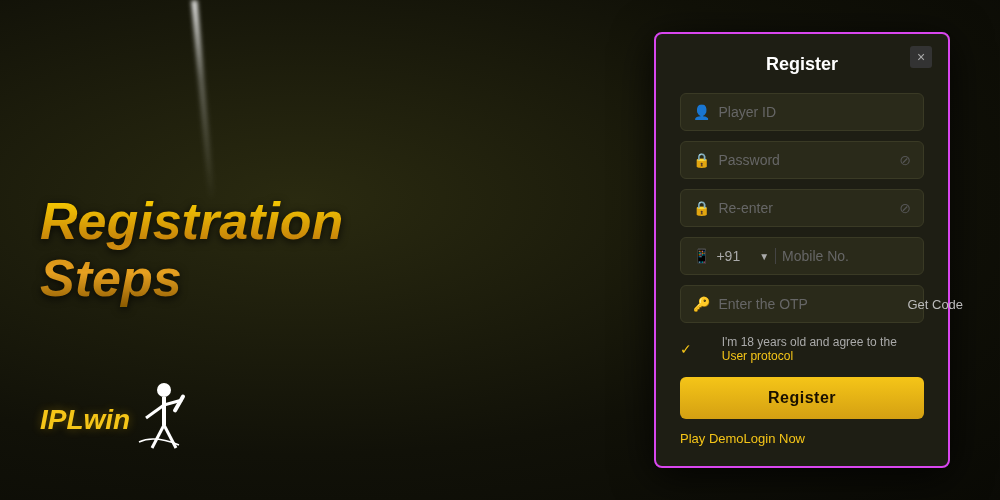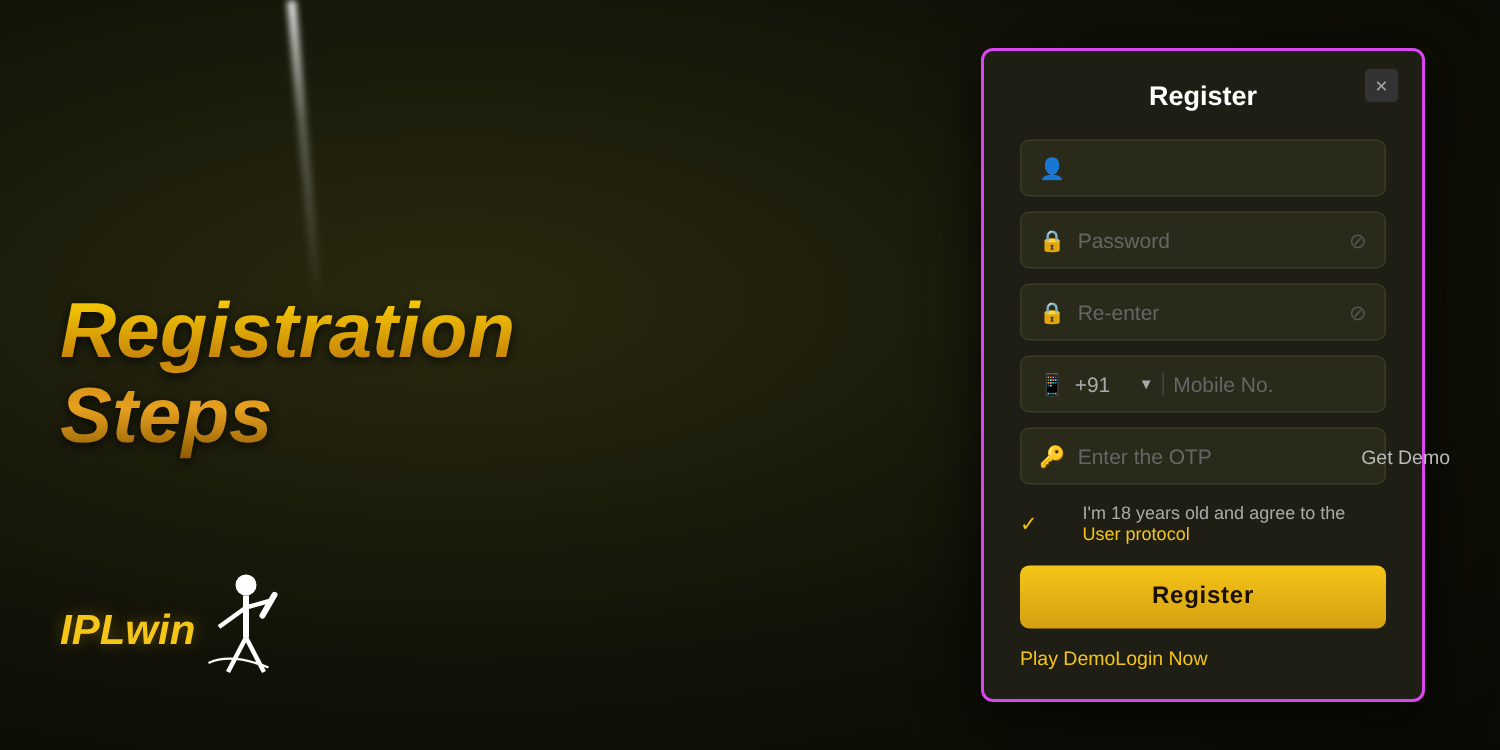--- a/index.html
+++ b/index.html
@@ -333,20 +333,21 @@
 
 <div class="modal">
   <div class="modal-header">
     <span class="modal-title">Register</span>
     <button class="close-btn">×</button>
   </div>
 
   
   <div class="form-field">
     <span class="field-icon">👤</span>
+    <input type="text" placeholder="Player ID" style="">
   </div>
 
   
   <div class="form-field">
     <span class="field-icon">🔒</span>
     <input type="password" placeholder="Password" style="">
     <span class="eye-icon">⊘</span>
   </div>
 
   
@@ -363,21 +364,21 @@
       <span>+91</span>
       <span class="chevron">▼</span>
     </div>
     <input type="text" placeholder="Mobile No." style="">
   </div>
 
   
   <div class="otp-field">
     <span class="field-icon">🔑</span>
     <input type="text" placeholder="Enter the OTP" style="">
-    <span class="get-code">Get Demo</span>
+    <span class="get-code">Get Code</span>
   </div>
 
   
   <div class="agreement-row">
     <span class="check-icon">✓</span>
     <span class="agreement-text">
       <span>I'm 18 years old and agree to the </span><span class="link">User protocol</span>
     </span>
   </div>
 

